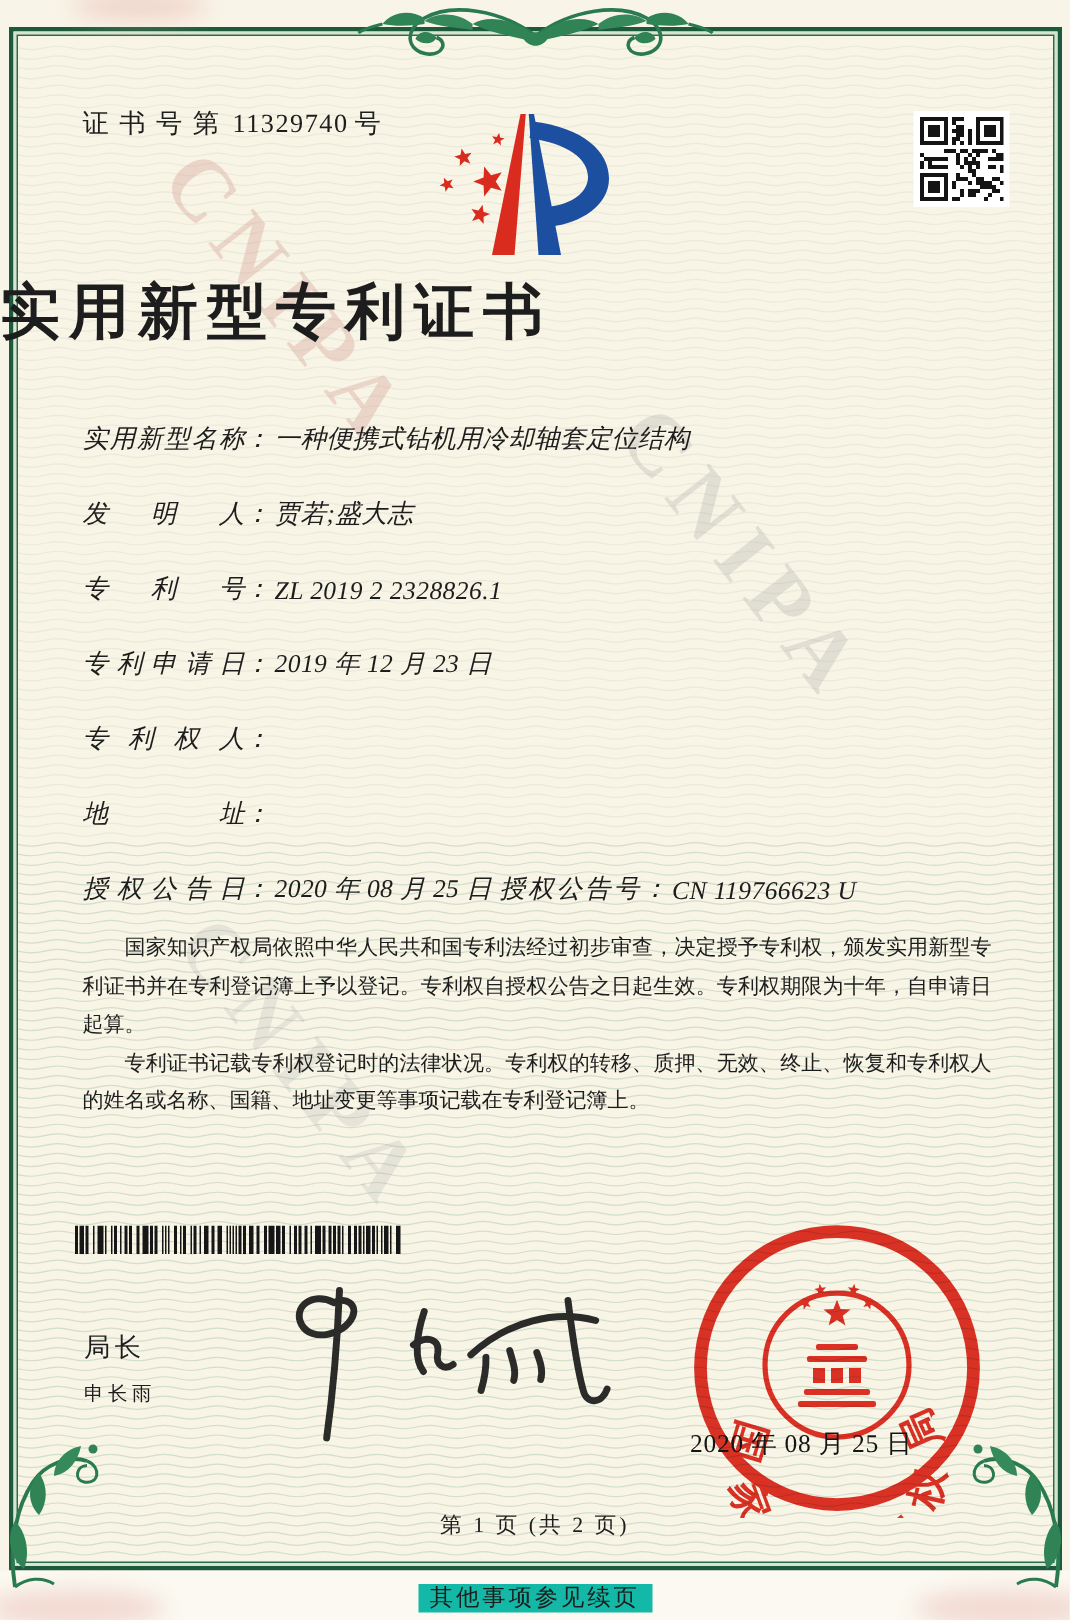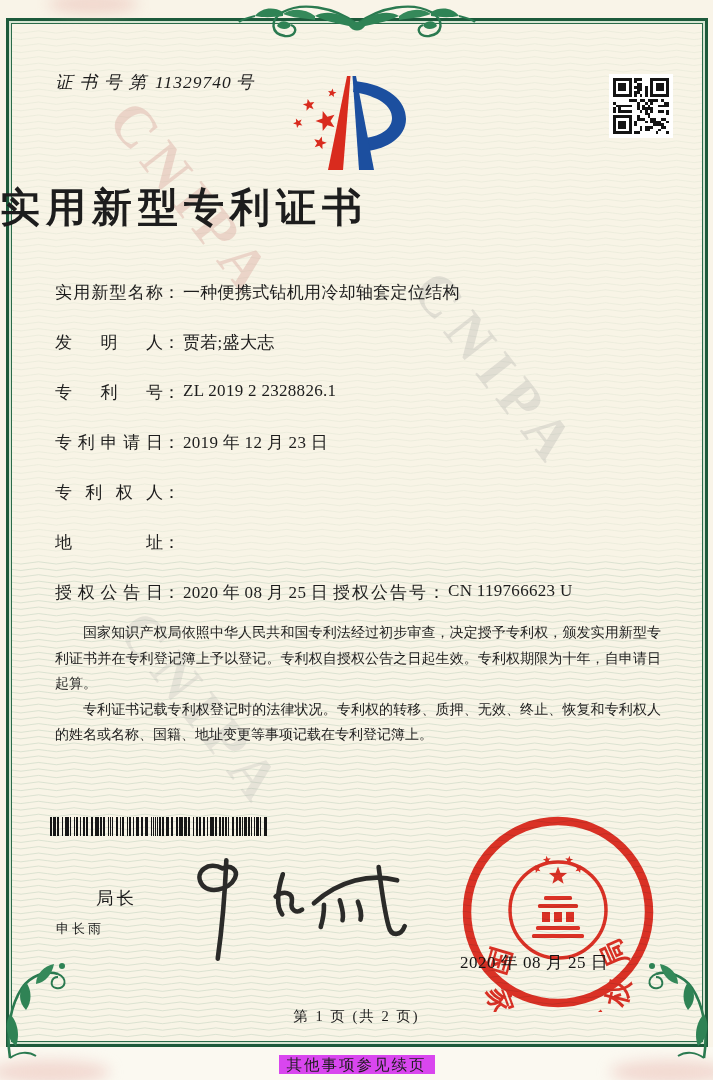--- a/index.html
+++ b/index.html
@@ -18,51 +18,51 @@
   
   .orn-top{position:absolute;left:237px;top:0;width:240px;height:46px;z-index:5;}
   .orn-bl{position:absolute;left:2px;top:948px;width:70px;height:112px;z-index:5;}
   .orn-br{position:absolute;right:1px;top:948px;width:70px;height:112px;z-index:5;transform:scaleX(-1);}
   
   .wm{position:absolute;font-weight:bold;font-size:58px;letter-spacing:10px;transform-origin:left top;transform:rotate(52deg);pointer-events:none;z-index:1;}
   .wm1{left:148px;top:88px;color:rgba(208,150,140,0.33);}
   .wm2{left:452px;top:258px;color:rgba(160,160,160,0.26);}
   .wm3{left:158px;top:598px;color:rgba(160,160,160,0.20);}
   
-  .cert-no{left:55px;top:70px;font-size:17.5px;z-index:2;font-style:italic;}
+  .cert-no{left:55px;top:70px;font-size:17.5px;z-index:2;}
   .cert-no .cn{letter-spacing:7px;}
   .cert-no .num{letter-spacing:1px;margin-left:2px;margin-right:4px;}
   .logo{left:283px;top:74px;width:150px;height:98px;z-index:2;}
   .qr{left:609px;top:74px;width:56px;height:56px;background:#fff;padding:4px;z-index:2;}
   .qr svg{width:56px;height:56px;display:block;}
   .title{left:0;right:0;top:180px;text-align:left;font-size:40px;font-weight:bold;letter-spacing:6px;z-index:2;}
   
   .fields{left:55px;top:281px;width:606px;z-index:2;}
   .field-row{display:flex;align-items:baseline;height:19px;margin-bottom:31px;font-size:17px;white-space:nowrap;}
-  .pair1{display:flex;align-items:flex-start;}
+  .pair1{display:flex;align-items:flex-end;font-style:italic;}
   .pair1.fixed{width:278px;flex:none;}
   .flabel{flex:0 0 108px;display:inline-block;text-align:justify;text-align-last:justify;}
   .fvalue{margin-left:3px;letter-spacing:0.3px;}
   .flabel2{letter-spacing:2px;}
   
   .body-text{left:55px;top:620px;width:606px;z-index:2;}
   .body-text p{margin:0;font-size:14px;line-height:25.5px;text-indent:2em;text-align:justify;}
   
   .barcode{left:50px;top:817px;width:222px;height:19px;z-index:2;}
   .barcode svg{width:100%;height:100%;display:block;}
-  .director-title{left:56px;top:886px;font-size:17.5px;letter-spacing:3px;z-index:2;margin-left:40px;}
+  .director-title{left:56px;top:886px;font-size:17.5px;letter-spacing:3px;z-index:2;}
   .director-name{left:56px;top:920px;font-size:13px;letter-spacing:3px;z-index:2;}
   .sig{left:172px;top:850px;width:240px;height:115px;z-index:3;}
   .seal{left:458px;top:812px;width:200px;height:200px;z-index:2;mix-blend-mode:multiply;opacity:.93;}
   .seal-date{left:460px;top:951px;font-size:17px;letter-spacing:0.5px;color:#151515;z-index:4;}
   .page-info{left:0;right:0;top:1007px;text-align:center;font-size:14.5px;letter-spacing:2px;z-index:2;}
   
   .bottom-band{left:0;right:0;top:1047px;bottom:0;background:#fbf9f1;}
   .continuation{left:0;right:0;top:1055px;text-align:center;font-size:15.5px;letter-spacing:2px;z-index:2;}
-  .continuation span{background:#d946ef;padding:1px 8px;}
+  .continuation span{background:#14b8a6;padding:1px 8px;}
   .pink-blob{position:absolute;background:rgba(233,186,178,0.5);filter:blur(7px);border-radius:50%;}
 </style>
 </head>
 <body>
 
 <div class="frame">
   <div class="frame-band">
     <div class="frame-inner">
       <svg id="waves" viewBox="0 0 701 1021" preserveAspectRatio="none">
           <path d="M0 8.0q9 2.3 18 0q9 -2.3 18 0q9 2.3 18 0q9 -2.3 18 0q9 2.3 18 0q9 -2.3 18 0q9 2.3 18 0q9 -2.3 18 0q9 2.3 18 0q9 -2.3 18 0q9 2.3 18 0q9 -2.3 18 0q9 2.3 18 0q9 -2.3 18 0q9 2.3 18 0q9 -2.3 18 0q9 2.3 18 0q9 -2.3 18 0q9 2.3 18 0q9 -2.3 18 0q9 2.3 18 0q9 -2.3 18 0q9 2.3 18 0q9 -2.3 18 0q9 2.3 18 0q9 -2.3 18 0q9 2.3 18 0q9 -2.3 18 0q9 2.3 18 0q9 -2.3 18 0q9 2.3 18 0q9 -2.3 18 0q9 2.3 18 0q9 -2.3 18 0q9 2.3 18 0q9 -2.3 18 0q9 2.3 18 0q9 -2.3 18 0q9 2.3 18 0q9 -2.3 18 0" fill="none" stroke="#d6e0cd" stroke-width="0.8" opacity="0.45"></path>

